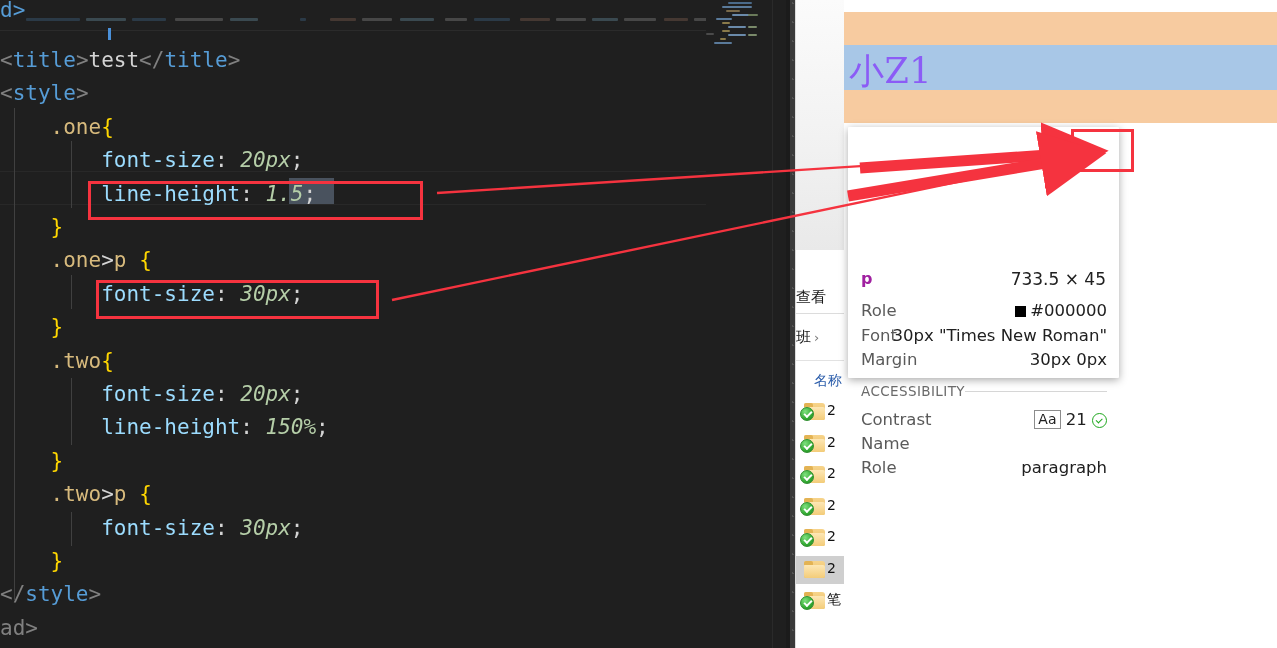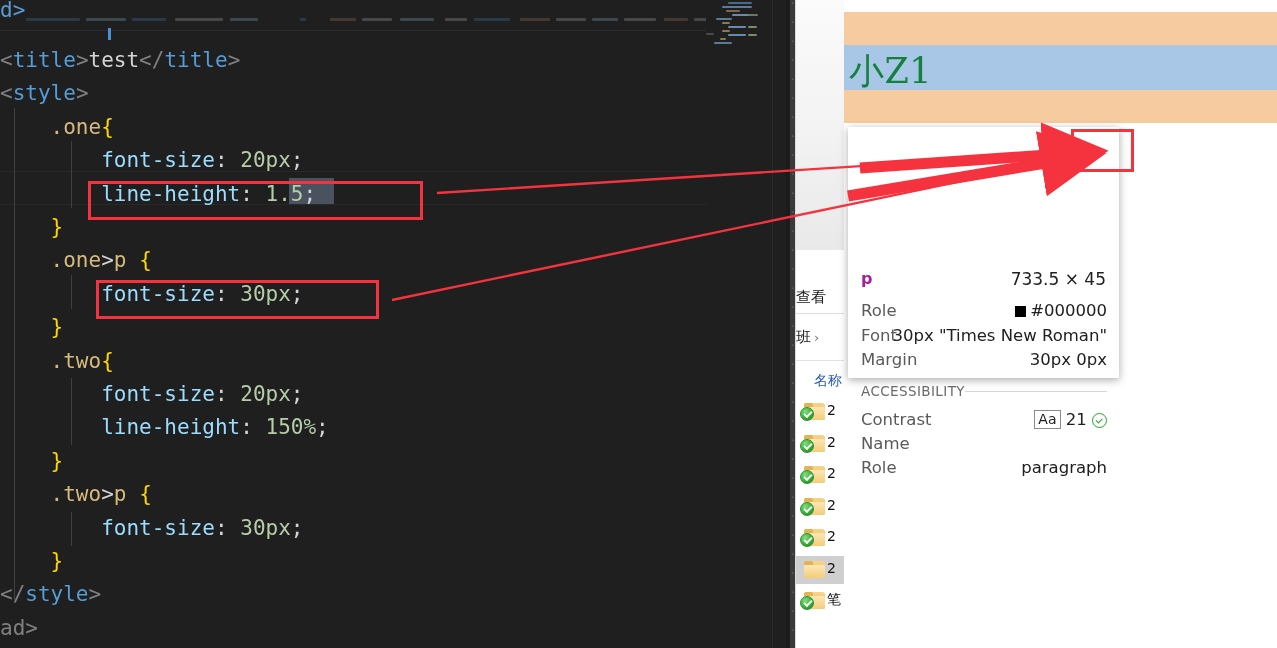--- a/index.html
+++ b/index.html
@@ -25,21 +25,21 @@
   }
   .cl{position:absolute;left:0;width:710px;height:33.4px;}
   .cl .txt{position:absolute;left:0;top:0;}
   
   .t-punc{color:#808080;}
   .t-tag{color:#569cd6;}
   .t-text{color:#d4d4d4;}
   .t-sel{color:#d7ba7d;}
   .t-brace{color:#ffd700;}
   .t-prop{color:#9cdcfe;}
-  .t-num{color:#b5cea8;}
+  .t-num{color:#b5cea8;font-style:italic;}
   .t-semi{color:#d4d4d4;}
   .t-gt{color:#d4d4d4;}
 
   
   #clipped-row{
     position:absolute;left:0;top:14px;width:710px;height:14px;overflow:hidden;
     opacity:.22;
   }
   #clipped-row .bar{
     position:absolute;top:4px;height:3px;border-radius:1px;
@@ -162,21 +162,21 @@
   #hl-margin-top{
     position:absolute;left:0;top:12px;width:433px;height:33px;background:#f7cba0;
   }
   #hl-content{
     position:absolute;left:0;top:45px;width:433px;height:45px;background:#a8c7e7;
   }
   #hl-margin-bottom{
     position:absolute;left:0;top:90px;width:433px;height:33px;background:#f7cba0;
   }
   #hl-label{
-    position:absolute;left:5px;top:48px;font-size:35px;color:#15803d;letter-spacing:.5px;
+    position:absolute;left:5px;top:48px;font-size:35px;color:#8b5cf6;letter-spacing:.5px;
   }
   #page-p2{
     position:absolute;left:5px;top:121px;font-size:35px;color:#000;
   }
 
   
   #tooltip{
     position:absolute;left:848px;top:127px;width:271px;height:251px;
     background:#ffffff;
     box-shadow:0 2px 9px rgba(0,0,0,.34);

